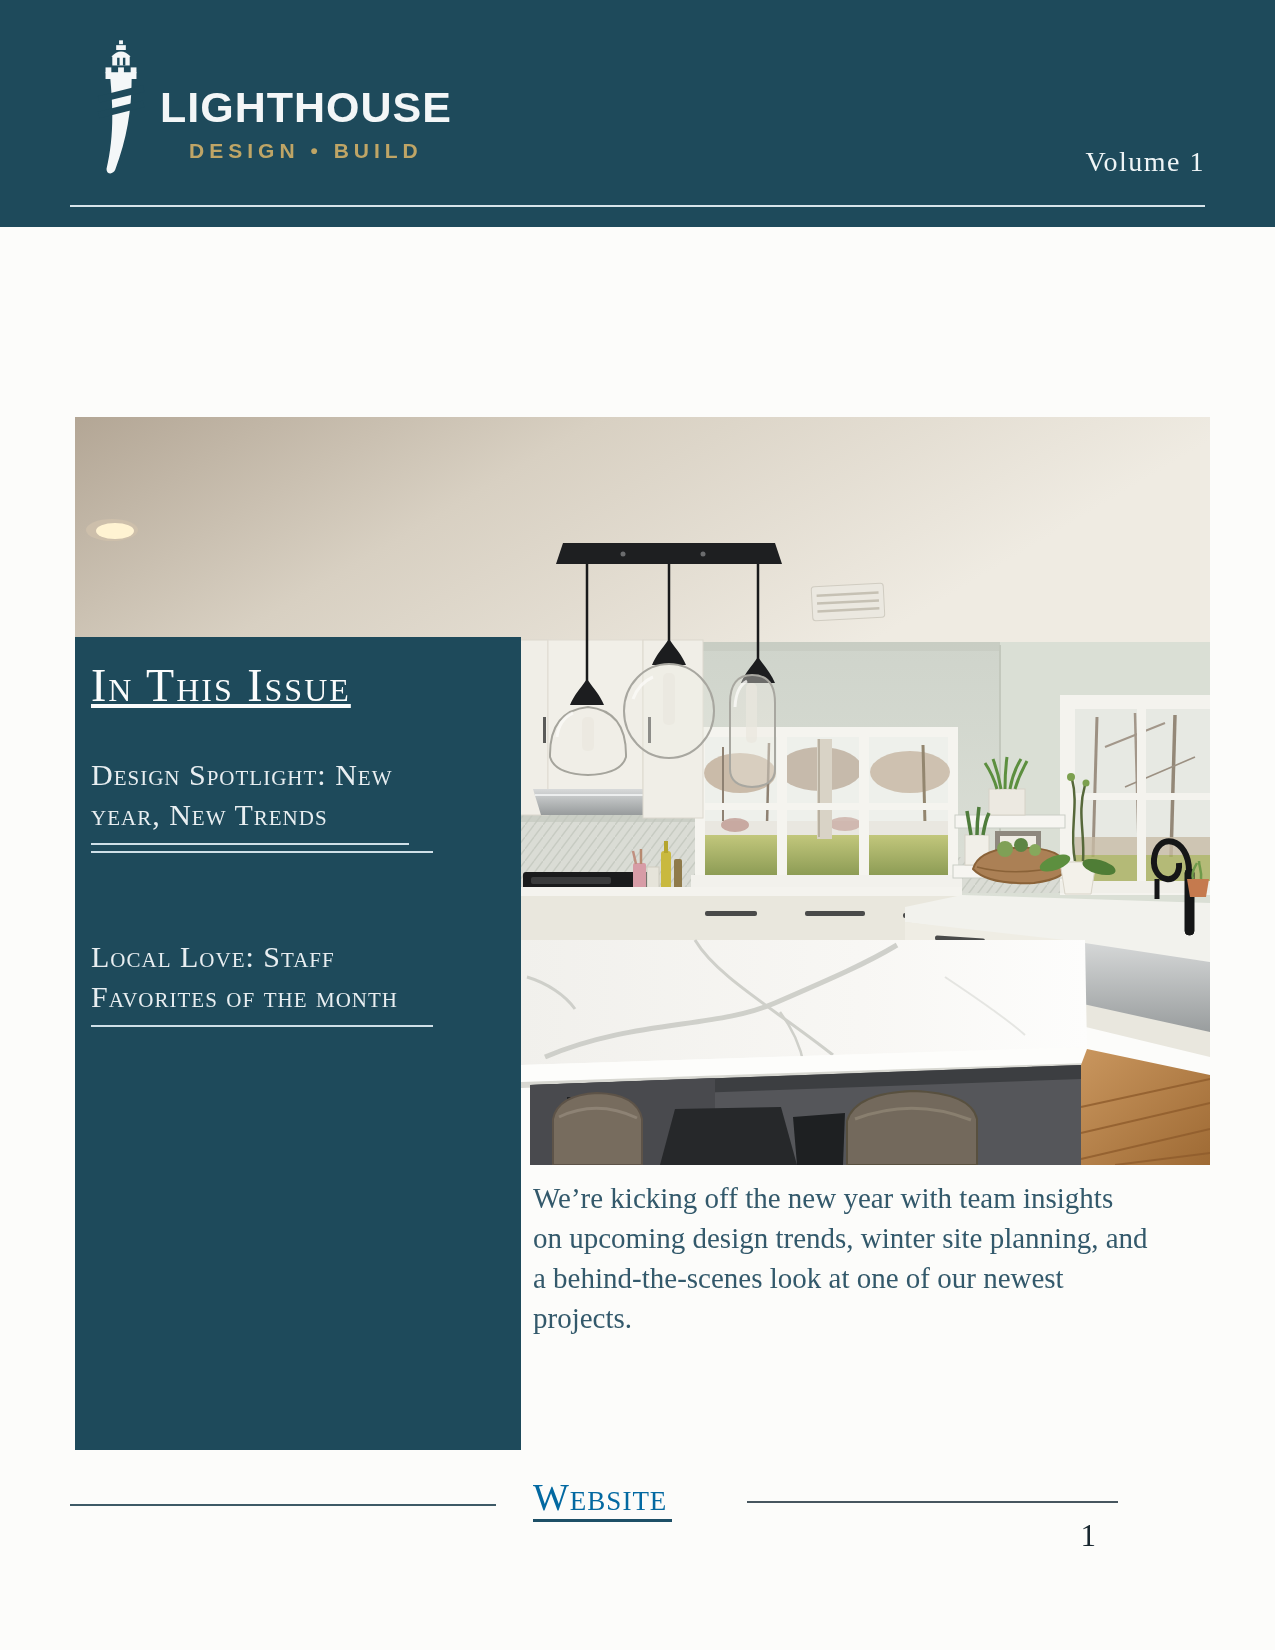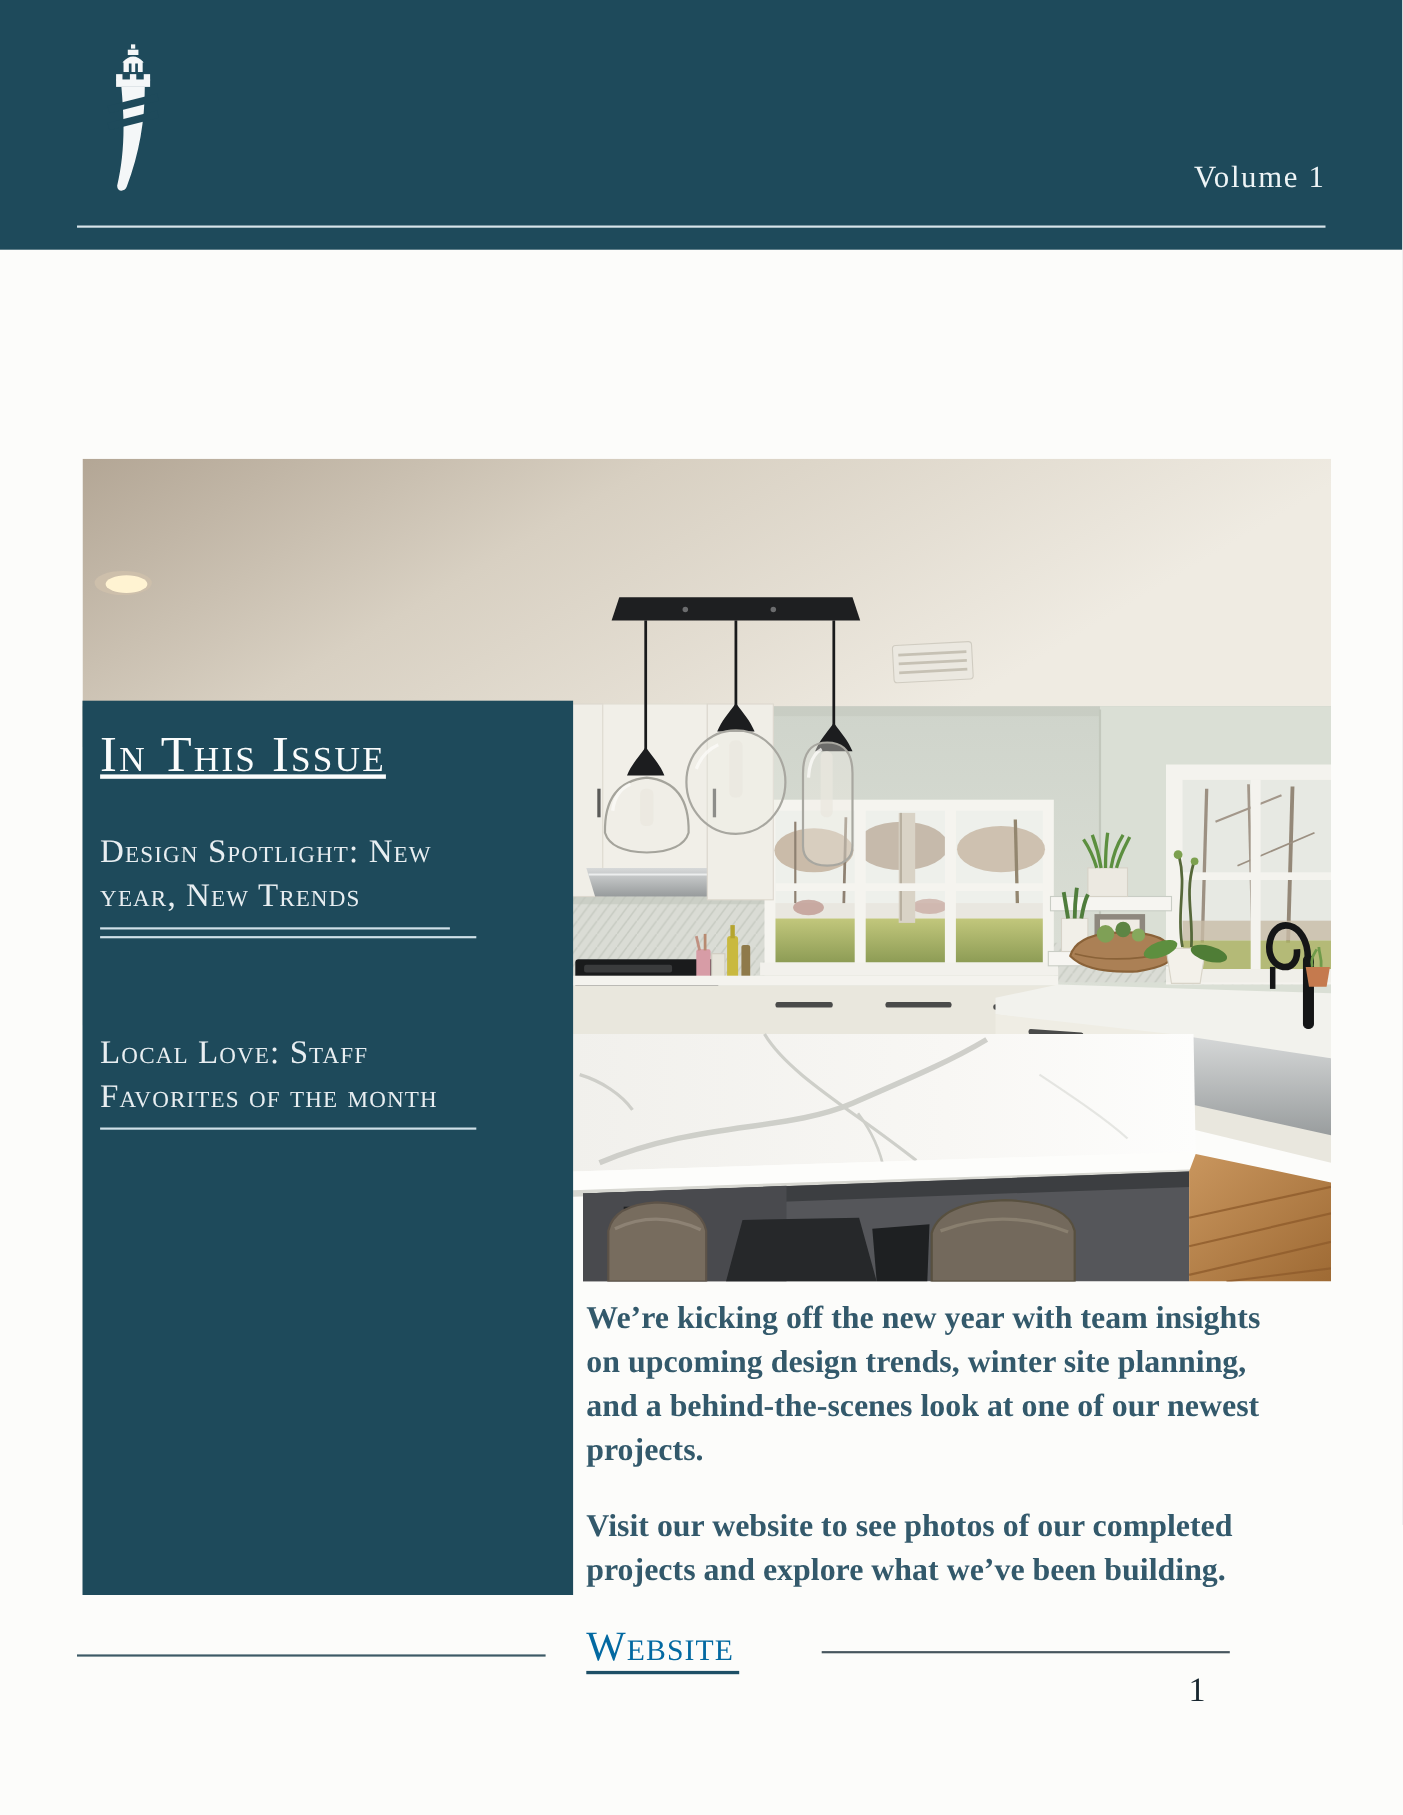--- a/index.html
+++ b/index.html
@@ -49,21 +49,21 @@
   .toc-rule{height:2px;background:#cfe0e8;}
   #toc1{margin-top:42px}
   #rule1{margin-top:8px;width:318px}
   #toc2{margin-top:108px}
   #rule2{margin-top:6px;width:342px}
   #toc3{margin-top:84px}
   #rule3{margin-top:8px;width:342px}
   
   .body-copy{
     position:absolute;left:533px;top:1178px;width:616px;
-    font-size:29px;line-height:40px;color:#33596B;font-weight:bold;
+    font-size:29px;line-height:40px;color:#33596B;
   }
   .body-copy p{margin:0 0 29px 0;}
   
   .footer-line-left{position:absolute;left:70px;top:1504px;width:426px;height:2px;background:#3d5a66;}
   .footer-line-right{position:absolute;left:747px;top:1501px;width:371px;height:2px;background:#47565e;}
   .website{
     position:absolute;left:533px;top:1478px;
     font-variant:small-caps;font-size:38px;line-height:1.05;
     letter-spacing:1px;color:#0369a1;text-decoration:none;
     border-bottom:3px solid #1D4F66;padding:0 5px 1px 0;cursor:pointer;
@@ -92,20 +92,24 @@
           <rect x="27" y="28" width="6" height="6"></rect>
           <rect x="40" y="28" width="6" height="6"></rect>
           <rect x="14" y="33" width="32" height="7"></rect>
           <path d="M19,40 L41,40 C41,72 36,102 24,134 C22,139 15,139 15,133 C19,116 21,98 21,78 C21,64 20,52 19,40 Z"></path>
         </g>
         <g fill="#1E4A5B">
           <rect x="6" y="52" width="48" height="7" transform="rotate(-14 30 55)"></rect>
           <rect x="6" y="68" width="48" height="7" transform="rotate(-14 30 71)"></rect>
         </g>
       </svg>
+      <div class="brand-text">
+        <div class="brand-name">LIGHTHOUSE</div>
+        <div class="brand-tag">DESIGN • BUILD</div>
+      </div>
     </div>
     <div class="volume">Volume 1</div>
     <div class="header-rule"></div>
   </div>
 
 
   <div class="photo">
     <svg viewBox="0 0 1135 748" preserveAspectRatio="none" aria-hidden="true">
       <defs>
         <linearGradient id="ceil" x1="0" y1="0" x2="0.9" y2="0.35">
@@ -365,21 +369,20 @@
     <div class="sidebar-heading">In This Issue</div>
     <div class="toc-item" id="toc1">Design Spotlight: New year, New Trends</div>
     <div class="toc-rule" id="rule1"></div>
     <div class="toc-rule" id="rule2"></div>
     <div class="toc-item" id="toc3">Local Love: Staff Favorites of the month</div>
     <div class="toc-rule" id="rule3"></div>
   </div>
 
   <div class="body-copy">
     <p>We’re kicking off the new year with team insights on upcoming design trends, winter site planning, and a behind-the-scenes look at one of our newest projects.</p>
-    <p>Visit our website to see photos of our completed projects and explore what we’ve been building.</p>
   </div>
 
   <div class="footer-line-left"></div>
   <a class="website" href="#">Website</a>
   <div class="footer-line-right"></div>
   <div class="page-number">1</div>
 
 </div>
 
 </body></html>

